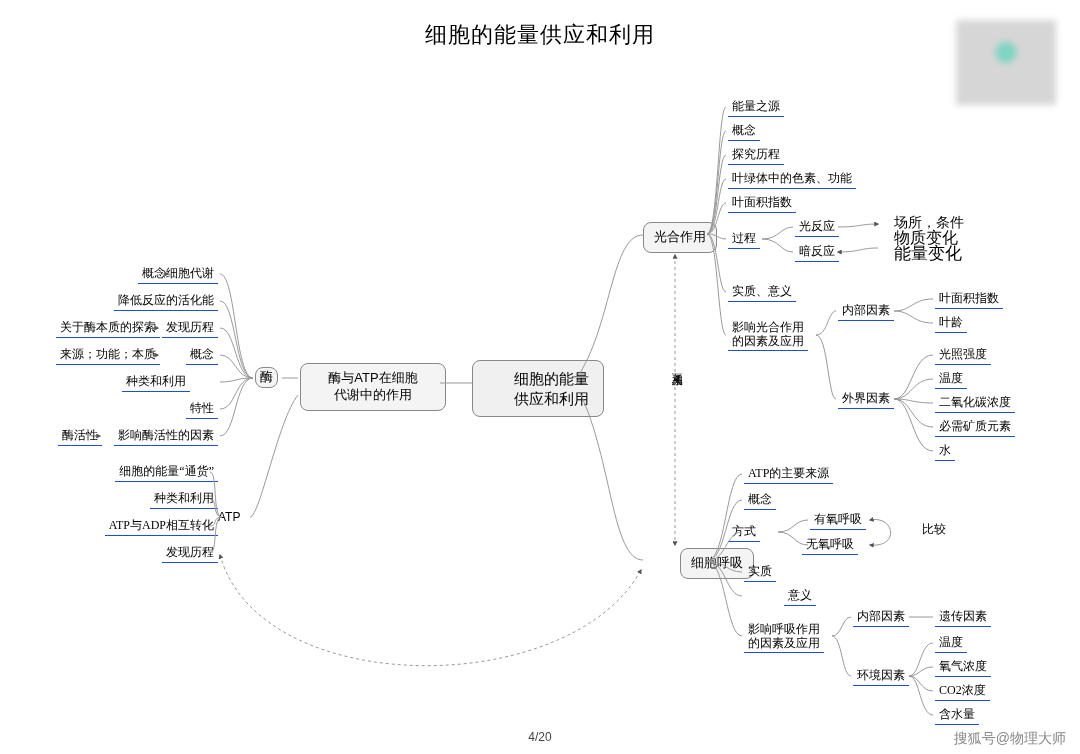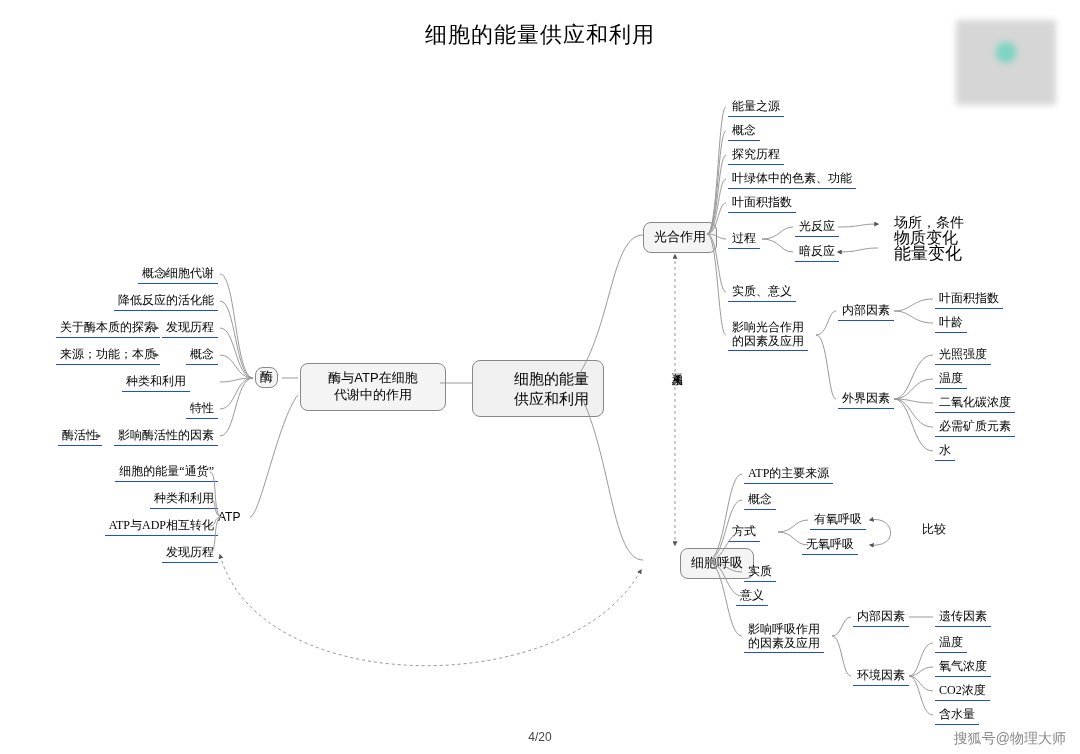--- a/index.html
+++ b/index.html
@@ -147,21 +147,21 @@
 <div class="node leaf" style="left:935px;top:442px">水</div>
 
 <div class="node box" style="left:680px;top:548px">细胞呼吸</div>
 <div class="node leaf" style="left:744px;top:465px">ATP的主要来源</div>
 <div class="node leaf" style="left:744px;top:491px">概念</div>
 <div class="node leaf" style="left:728px;top:523px">方式</div>
 <div class="node leaf" style="left:810px;top:511px">有氧呼吸</div>
 <div class="node leaf" style="left:802px;top:536px">无氧呼吸</div>
 <div class="node label" style="left:920px;top:522px">比较</div>
 <div class="node leaf" style="left:744px;top:563px">实质</div>
-<div class="node leaf" style="left:736px;top:587px">意义</div>
+<div class="node leaf" style="left:784px;top:587px">意义</div>
 <div class="node leaf" style="left:744px;top:622px;line-height:1.15">影响呼吸作用<br>的因素及应用</div>
 <div class="node leaf" style="left:853px;top:608px">内部因素</div>
 <div class="node leaf" style="left:935px;top:608px">遗传因素</div>
 <div class="node leaf" style="left:853px;top:667px">环境因素</div>
 <div class="node leaf" style="left:935px;top:634px">温度</div>
 <div class="node leaf" style="left:935px;top:658px">氧气浓度</div>
 <div class="node leaf" style="left:935px;top:682px">CO2浓度</div>
 <div class="node leaf" style="left:935px;top:706px">含水量</div>
 
 <div class="node vlabel" style="left:670px;top:365px">相互关系</div>

